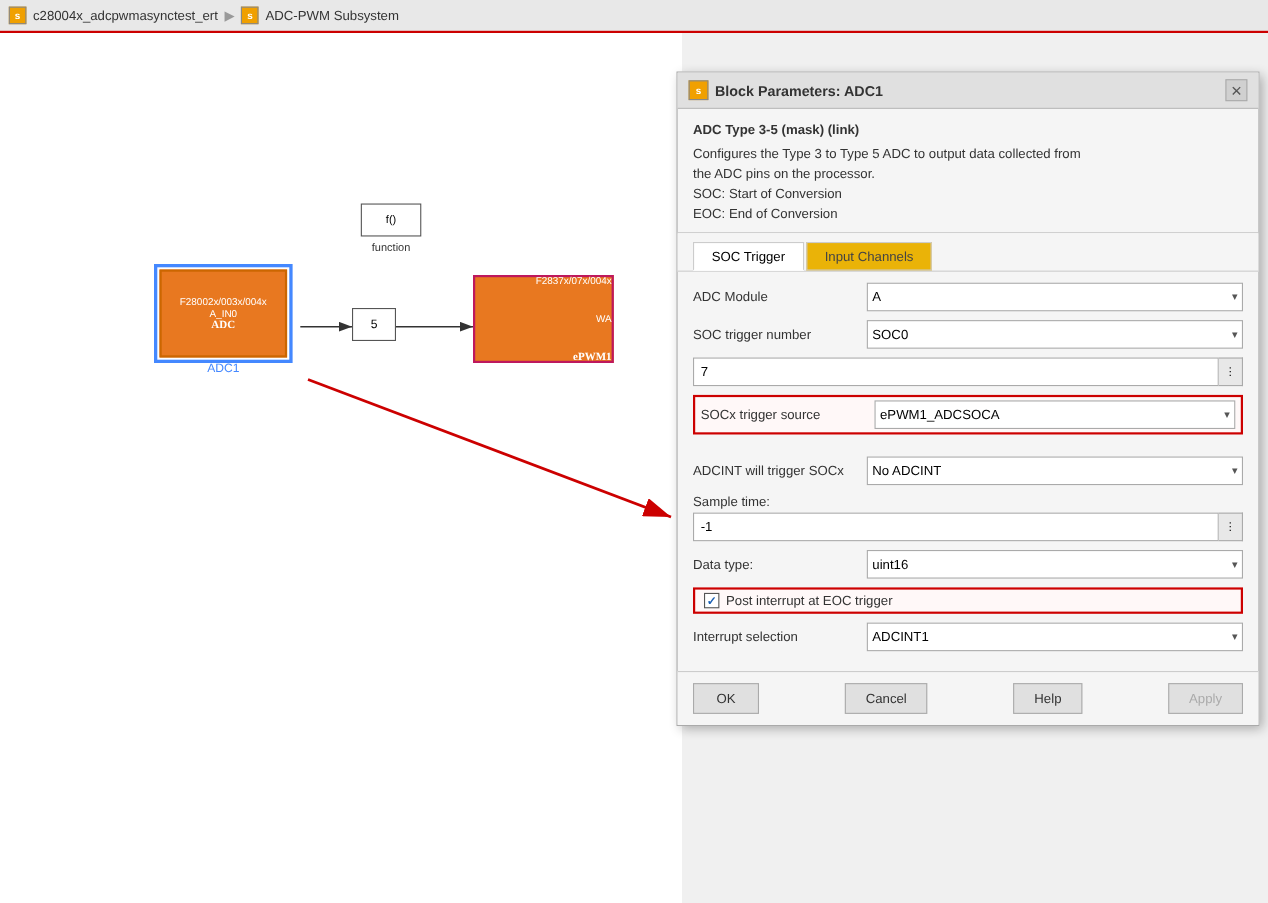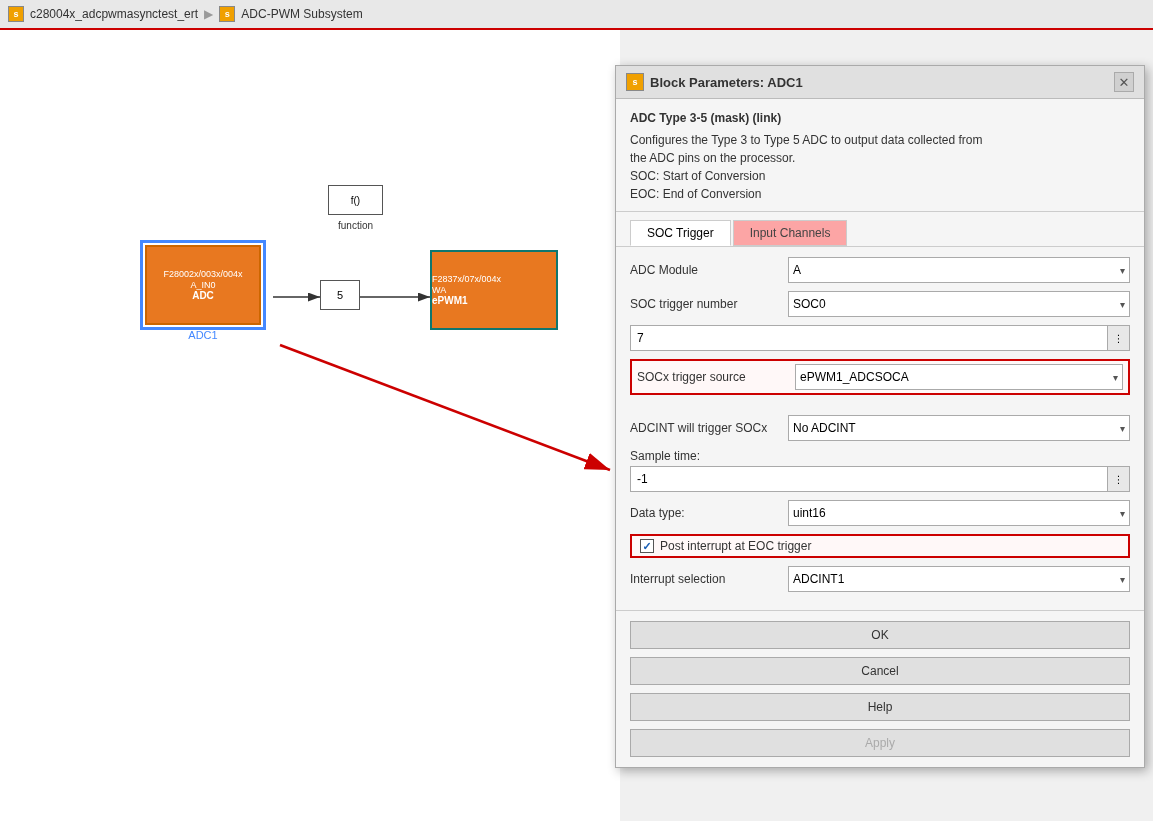--- a/index.html
+++ b/index.html
@@ -78,20 +78,21 @@
     .block-label-top {
       font-size: 9px;
       color: white;
       text-align: center;
       line-height: 1.2;
     }
     .block-label-mid {
       font-size: 10px;
       color: white;
       font-weight: bold;
+      font-family: Liberation Serif, serif;
     }
     .block-label-port {
       font-size: 9px;
       color: white;
     }
     .block-name {
       position: absolute;
       bottom: -18px;
       left: 50%;
       transform: translateX(-50%);
@@ -112,25 +113,26 @@
       font-size: 11px;
     }
 
     .block-epwm {
       position: absolute;
       left: 430px;
       top: 220px;
       width: 128px;
       height: 80px;
       background: #e87820;
-      border: 2px solid #0f766e;
+      border: 2px solid #be185d;
       display: flex;
       flex-direction: column;
-      align-items: flex-start;
+      align-items: flex-end;
       justify-content: center;
+      gap: 24px;
     }
 
     .block-function {
       position: absolute;
       left: 328px;
       top: 155px;
       width: 55px;
       height: 30px;
       background: white;
       border: 1px solid #555;
@@ -220,21 +222,21 @@
       display: flex;
       padding: 8px 14px 0;
       border-bottom: 1px solid #ccc;
       background: #f5f5f5;
     }
     .dialog-tab {
       padding: 5px 16px;
       font-size: 12px;
       cursor: pointer;
       border: 1px solid #ccc;
-      background: #fca5a5;
+      background: #eab308;
       color: #444;
       margin-right: 2px;
     }
     .dialog-tab.active {
       background: white;
       border-bottom: 1px solid white;
       color: #000;
       font-weight: normal;
     }
 
@@ -345,21 +347,20 @@
     }
 
     
     .dialog-footer {
       padding: 10px 14px;
       display: flex;
       justify-content: space-between;
       gap: 8px;
       border-top: 1px solid #ccc;
       background: #f5f5f5;
-      flex-direction: column;
     }
     .btn {
       padding: 6px 18px;
       font-size: 12px;
       border: 1px solid #aaa;
       background: #e0e0e0;
       cursor: pointer;
       color: #333;
       min-width: 60px;
       text-align: center;

